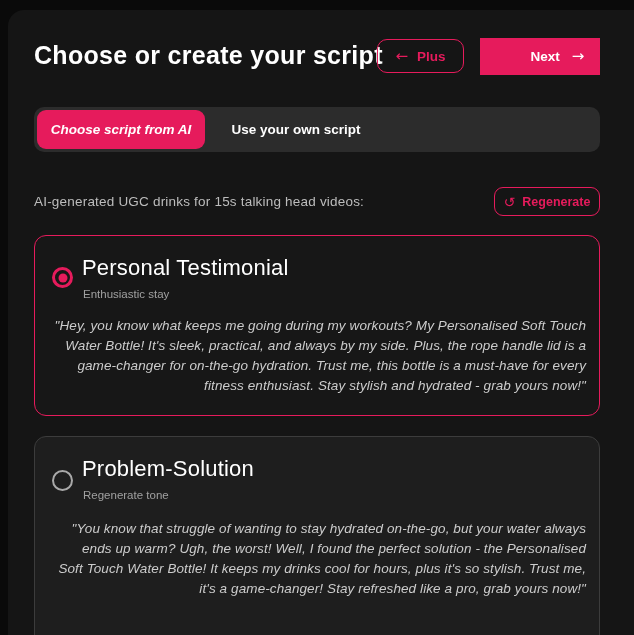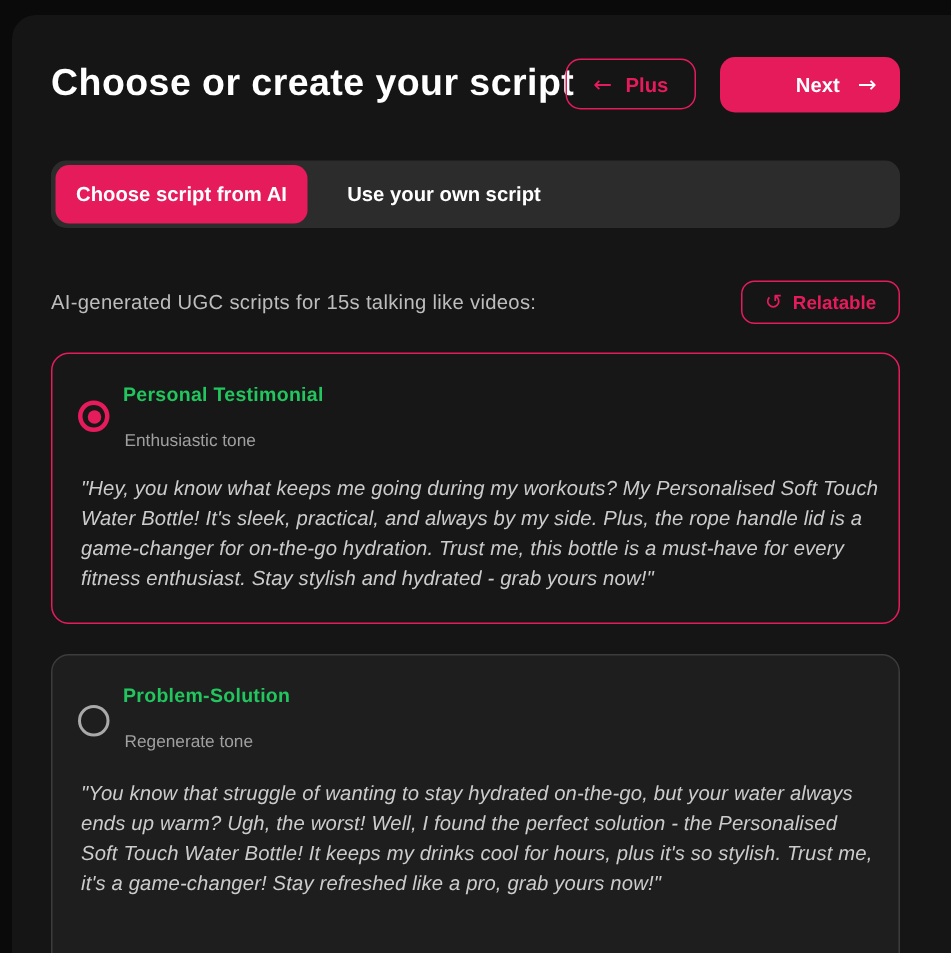--- a/index.html
+++ b/index.html
@@ -1,15 +1,15 @@
 <!DOCTYPE html>
 <html><head>
 <meta charset="utf-8">
 <style>
-  * { margin: 0; padding: 0; box-sizing: border-box; }
+  * { margin: 0; padding: 0; box-sizing: border-box; text-align: right; }
   html, body {
     width: 634px; height: 635px;
     background: #0a0a0a;
     overflow: hidden;
     font-family: "Liberation Sans", sans-serif;
   }
   .panel {
     position: absolute;
     left: 8px; top: 10px;
     width: 650px; height: 650px;
@@ -29,38 +29,38 @@
   .back-btn {
     position: absolute; left: 377px; top: 39px;
     width: 87px; height: 34px;
     border: 1px solid #e61b5c; border-radius: 10px;
     background: transparent; color: #e61b5c;
     font-size: 13.5px; font-weight: 700; gap: 9px;
   }
   .next-btn {
     position: absolute; left: 480px; top: 38px;
     width: 120px; height: 37px;
-    border: none; border-radius: 10px;
+    border: none; border-radius: 0;
     background: #e61b5c; color: #ffffff;
     font-size: 13.5px; font-weight: 700; gap: 12px; padding-left: 35px;
   }
   .arrow { font-family: "DejaVu Sans", sans-serif; font-size: 15px; font-weight: 400; line-height: 1; }
 
   .tabbar {
     position: absolute; left: 34px; top: 107px;
     width: 566px; height: 45px;
     background: #2c2c2c; border-radius: 10px;
     display: flex; align-items: center; padding: 3px;
   }
   .tab {
     height: 39px; display: flex; align-items: center; justify-content: center;
     font-size: 13.5px; font-weight: 700; color: #ffffff;
     border-radius: 9px; cursor: pointer;
   }
-  .tab.active { width: 168px; background: #e61b5c; }
+  .tab.active { width: 168px; background: #e61b5c; font-style: italic; }
   .tab.inactive { width: 182px; background: transparent; }
 
   .caption {
     position: absolute; left: 34px; top: 194px;
     font-size: 13.5px; color: #bdbdbd; letter-spacing: 0.2px;
   }
   .regen-btn {
     position: absolute; left: 494px; top: 187px;
     width: 106px; height: 29px;
     border: 1px solid #e61b5c; border-radius: 9px;
@@ -89,21 +89,21 @@
   .radio.checked::after {
     content: ""; position: absolute; left: 50%; top: 50%;
     transform: translate(-50%, -50%);
     width: 9px; height: 9px; border-radius: 50%; background: #e61b5c;
   }
   .radio.unchecked { border: 2px solid #a9a9a9; }
   .card.unselected .radio { top: 33px; }
 
   .card-title {
     position: absolute; left: 47px; top: 19px;
-    font-size: 13px; font-weight: 700; color: #22c55e; letter-spacing: 0.2px;
+    font-size: 22px; font-weight: 400; color: #ffffff; letter-spacing: 0.2px;
   }
   .card-tone {
     position: absolute; left: 48px; top: 52px;
     font-size: 11.5px; color: #a0a0a0;
   }
   .card-body {
     position: absolute; left: 19px; top: 80px; width: 532px;
     font-size: 13.5px; font-style: italic; color: #cccccc;
     line-height: 20px; letter-spacing: 0.1px;
   }
@@ -130,31 +130,31 @@
 
   <div class="tabbar">
     <div class="tab active">
       <span>Choose script from AI</span>
     </div>
     <div class="tab inactive">
       <span>Use your own script</span>
     </div>
   </div>
 
-  <div class="caption">AI-generated UGC scripts for 15s talking like videos:</div>
+  <div class="caption">AI-generated UGC drinks for 15s talking head videos:</div>
 
   <button class="btn regen-btn">
     <span class="regen-icon">↺</span>
-    <span>Relatable</span>
+    <span>Regenerate</span>
   </button>
 
   <div class="card selected">
     <span class="radio checked"></span>
     <div class="card-title">Personal Testimonial</div>
-    <div class="card-tone">Enthusiastic tone</div>
+    <div class="card-tone">Enthusiastic stay</div>
     <div class="card-body">"Hey, you know what keeps me going during my workouts? My Personalised Soft Touch Water Bottle! It's sleek, practical, and always by my side. Plus, the rope handle lid is a game-changer for on-the-go hydration. Trust me, this bottle is a must-have for every fitness enthusiast. Stay stylish and hydrated - grab yours now!"</div>
   </div>
 
   <div class="card unselected">
     <span class="radio unchecked"></span>
     <div class="card-title">Problem-Solution</div>
     <div class="card-tone">Regenerate tone</div>
     <div class="card-body">"You know that struggle of wanting to stay hydrated on-the-go, but your water always ends up warm? Ugh, the worst! Well, I found the perfect solution - the Personalised Soft Touch Water Bottle! It keeps my drinks cool for hours, plus it's so stylish. Trust me, it's a game-changer! Stay refreshed like a pro, grab yours now!"</div>
   </div>
 

